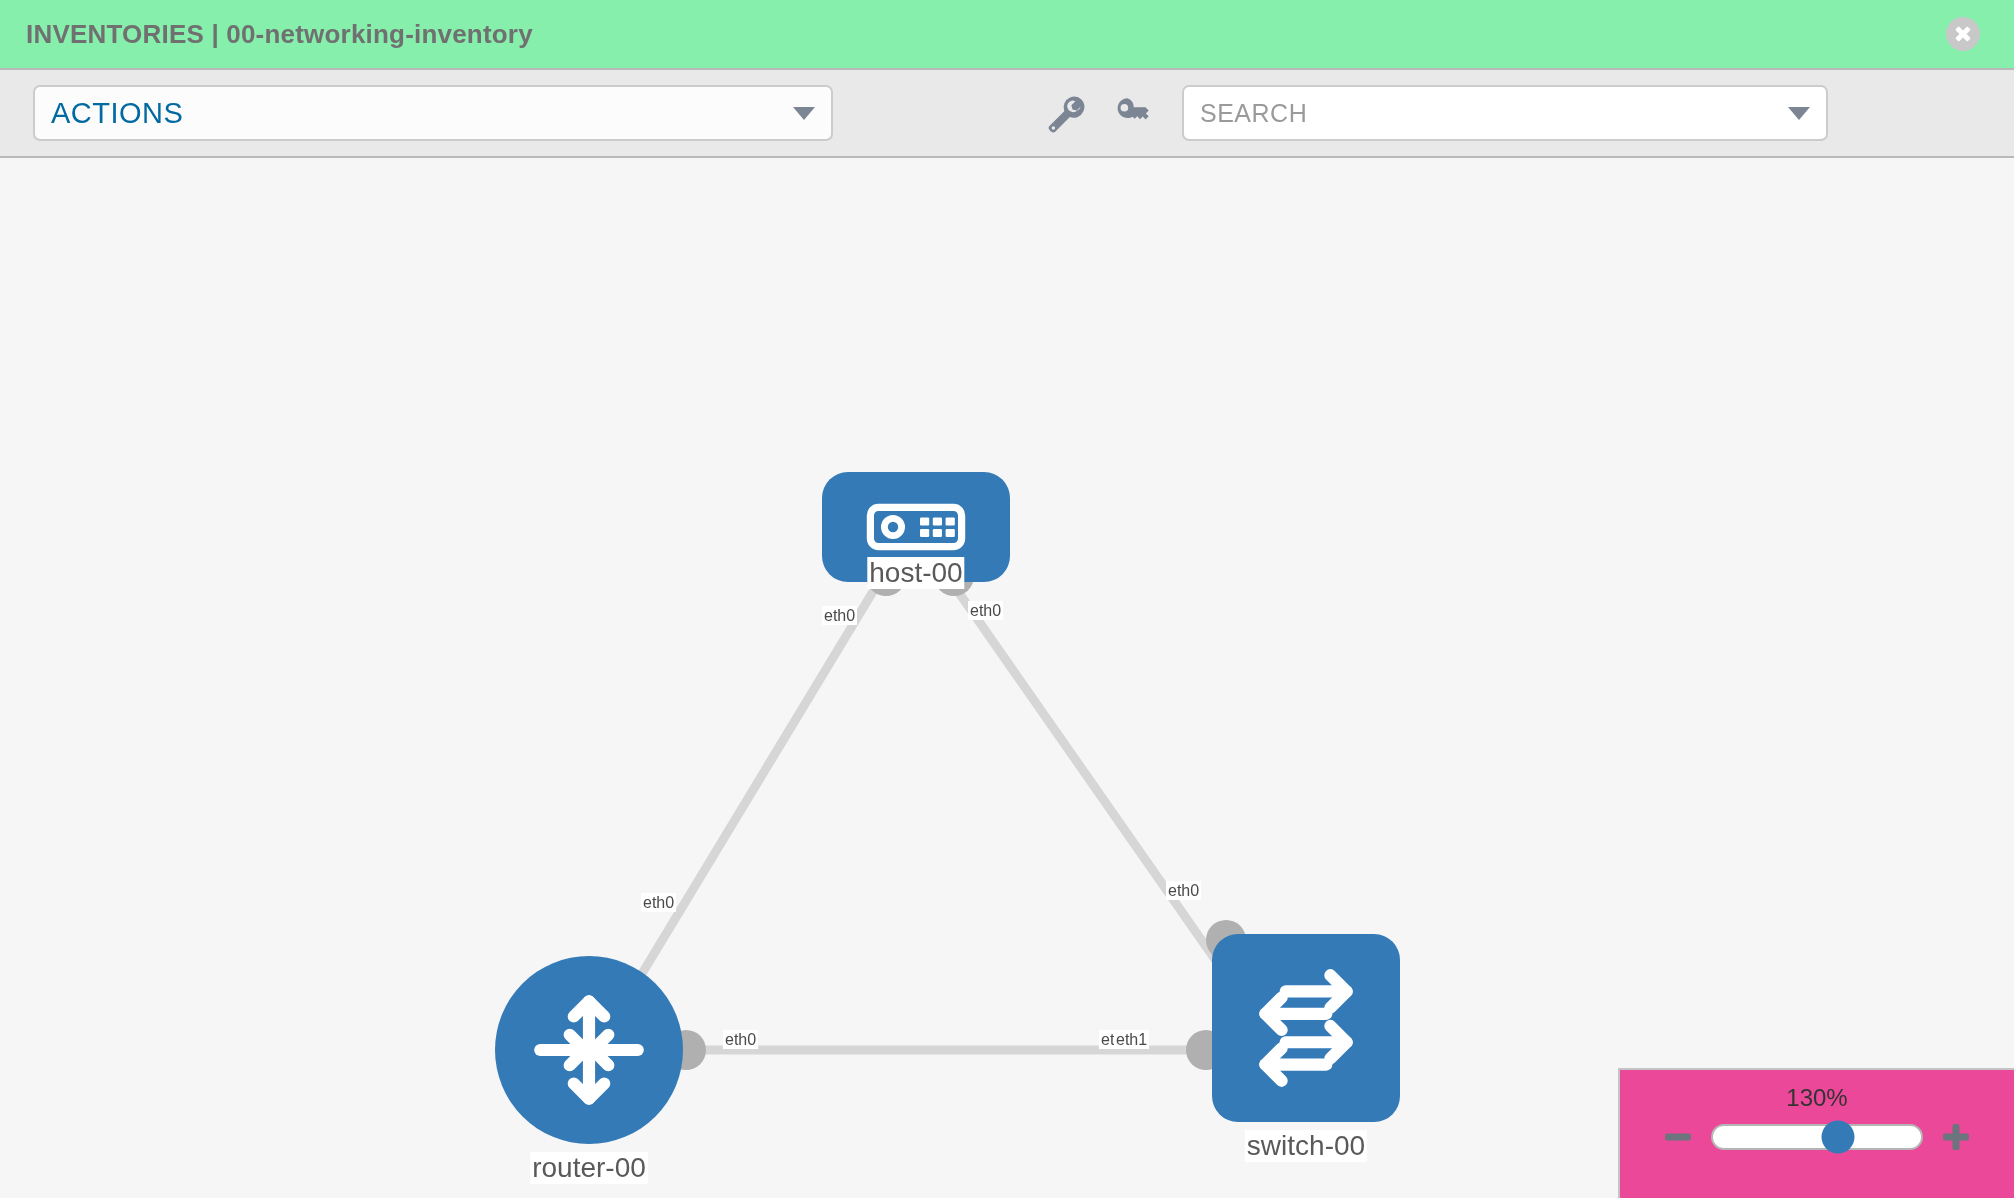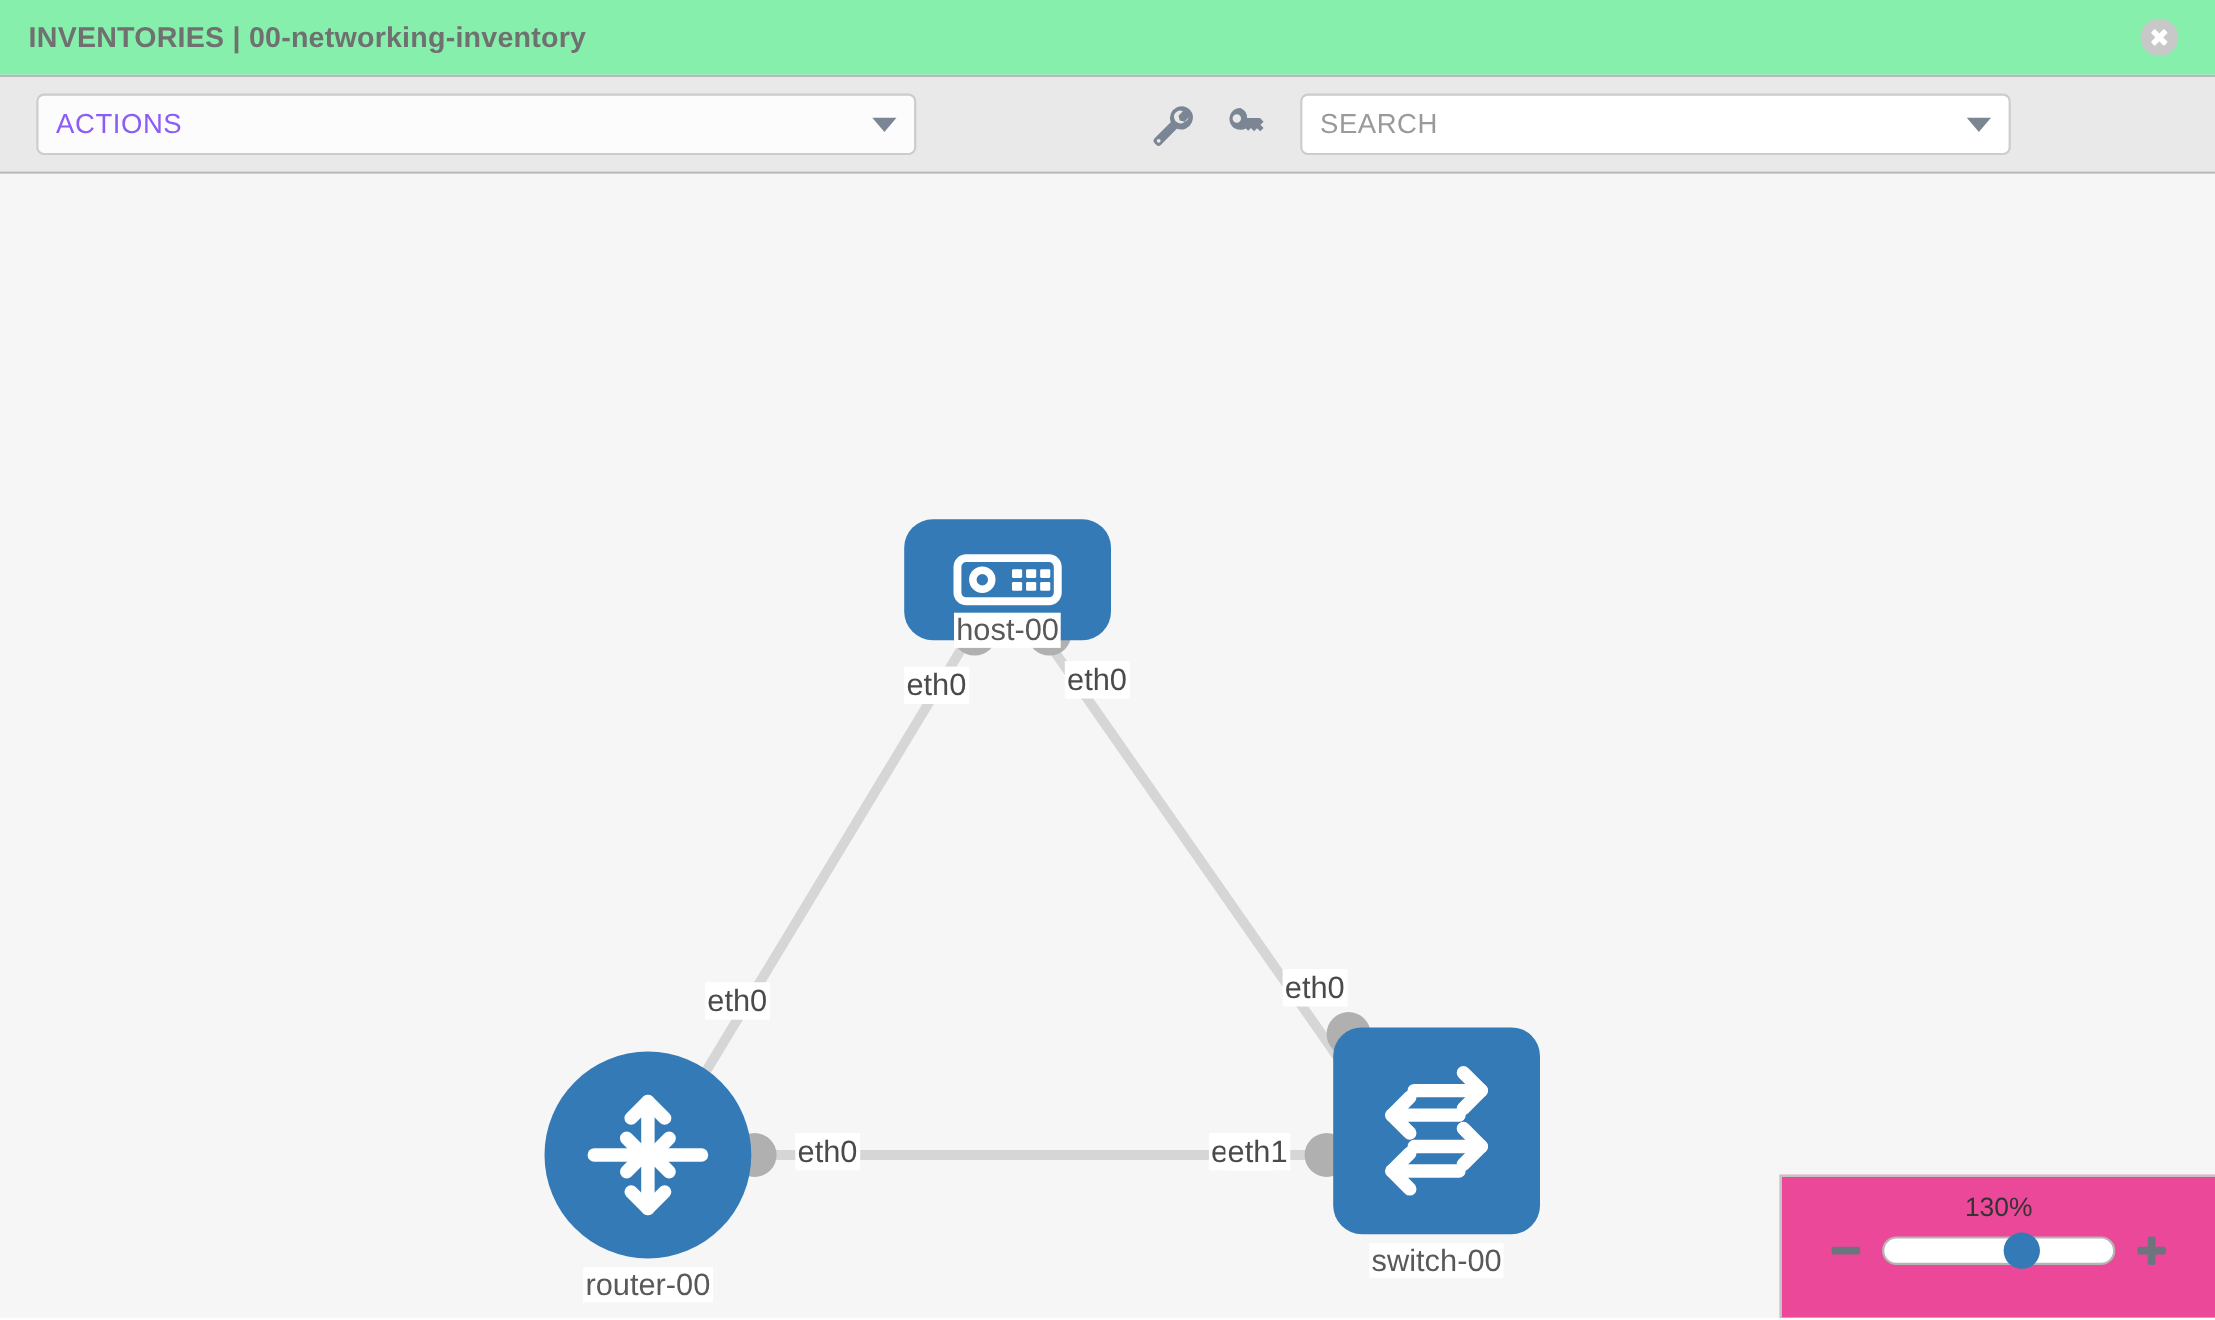--- a/index.html
+++ b/index.html
@@ -64,22 +64,22 @@
     width: 800px; height: 56px;
     background: #fcfcfc;
     border: 2px solid #cccccc;
     border-radius: 7px;
     display: flex;
     align-items: center;
     padding: 0 16px;
     cursor: pointer;
   }
   .actions-select .label {
-    font-size: 25px;
-    color: #8b5cf6;
+    font-size: 29px;
+    color: #0369a1;
     letter-spacing: 0.5px;
     flex: 1;
   }
   .caret {
     width: 0; height: 0;
     border-left: 11px solid transparent;
     border-right: 11px solid transparent;
     border-top: 13px solid #7b8594;
   }
 
@@ -173,21 +173,21 @@
     position: absolute;
     width: 40px; height: 40px;
     border-radius: 50%;
     background: #b0b0b0;
     cursor: pointer;
   }
 
   
   .edge-label {
     position: absolute;
-    font-size: 28px;
+    font-size: 16px;
     color: #4a4a4a;
     background: #ffffff;
     padding: 0 2px;
     white-space: nowrap;
     line-height: 1.2;
     cursor: default;
   }
 
   
   .zoom-panel {

